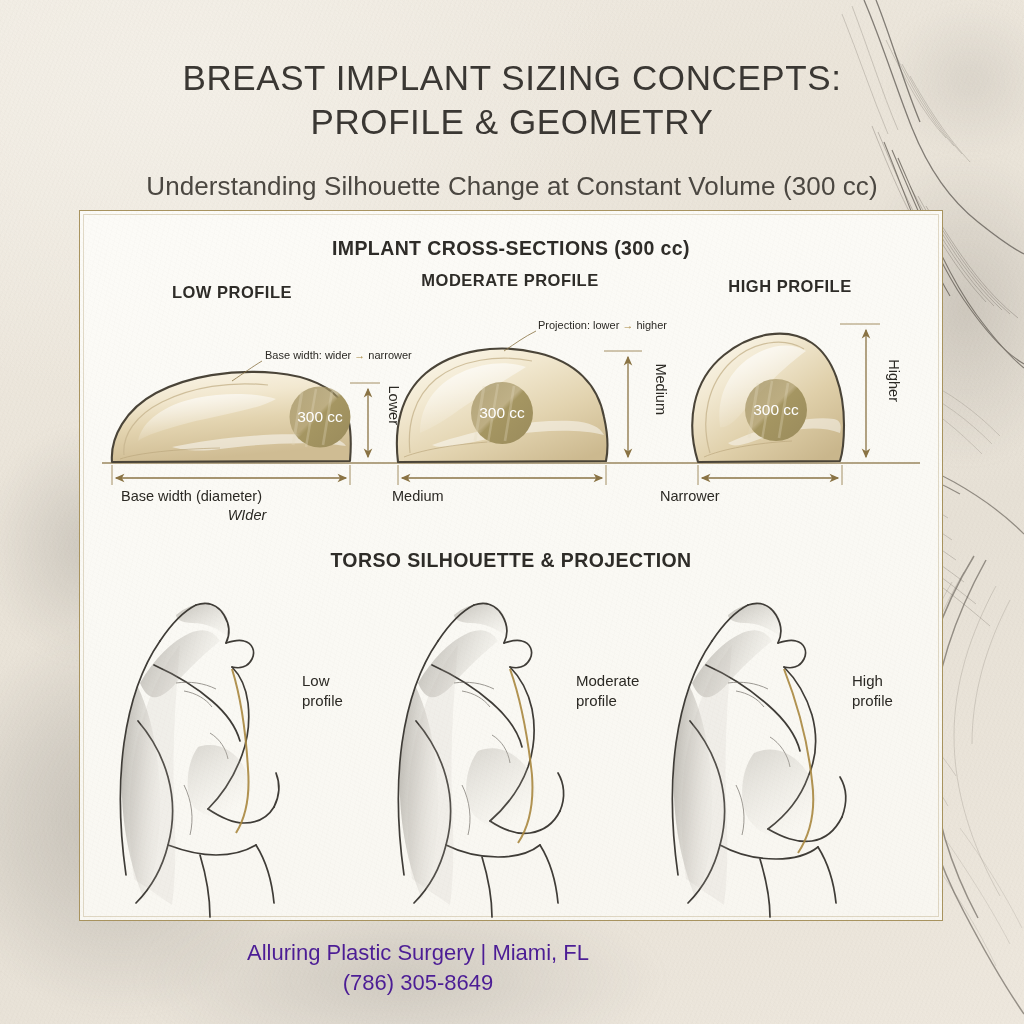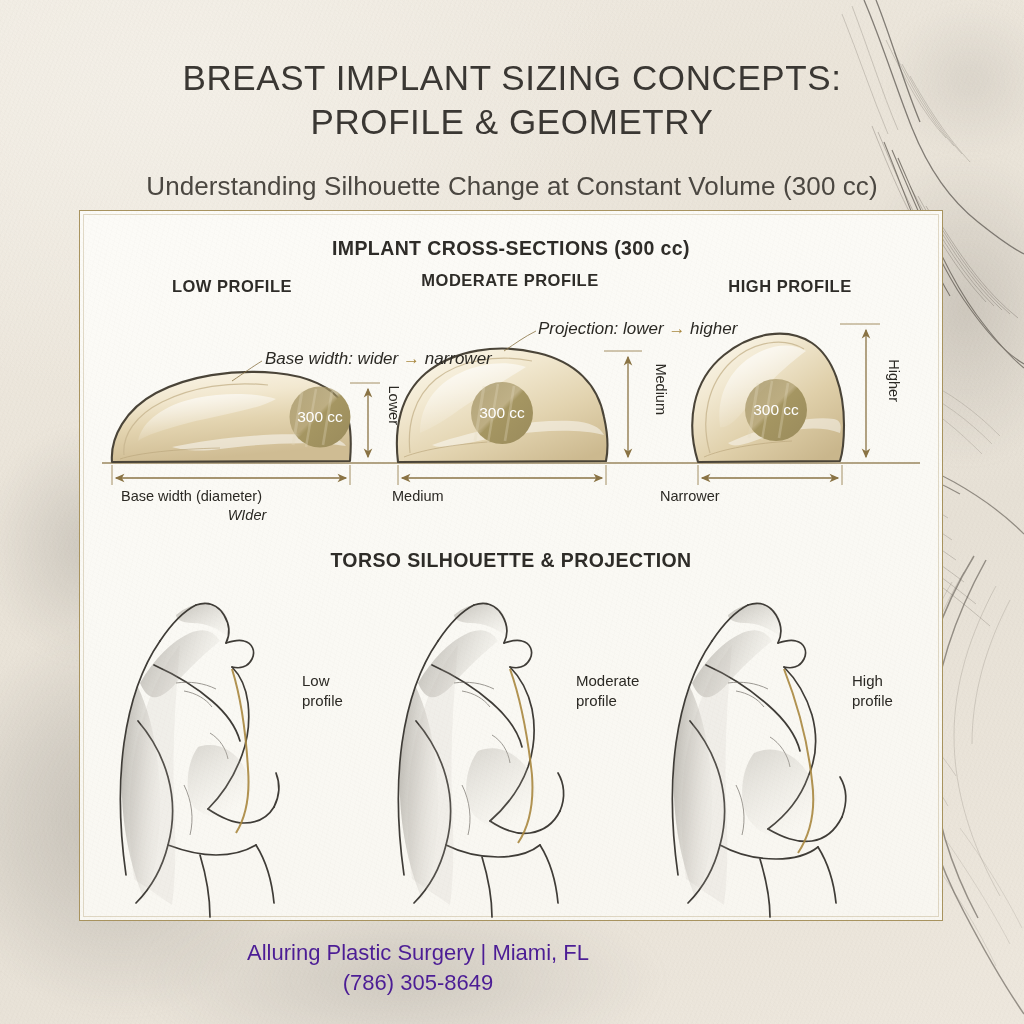--- a/index.html
+++ b/index.html
@@ -95,21 +95,21 @@
 
   .profile-head{
     position:absolute;font-size:16.5px;font-weight:700;color:#2E2C28;letter-spacing:.5px;
     text-align:center;
   }
 
   .xs-stage{position:absolute;left:0;top:58px;width:864px;height:280px;}
   .torso-stage{position:absolute;left:0;top:368px;width:864px;height:340px;}
 
   .anno{
-    position:absolute;font-size:17px;color:#2B2924;white-space:nowrap;font-style:italic;
+    position:absolute;font-size:11px;color:#2B2924;white-space:nowrap;
   }
   .anno .gold{color:#A8873F;}
   .dim-label{
     position:absolute;font-size:14.5px;color:#2B2924;white-space:nowrap;text-align:left;
   }
   .dim-sub{
     position:absolute;font-size:14.5px;color:#2B2924;white-space:nowrap;
     font-style:italic;text-align:center;
   }
   .vlabel{
@@ -214,21 +214,21 @@
     </div>
     <div class="subtitle">Understanding Silhouette Change at Constant Volume (300 cc)</div>
   </div>
 
   <div class="panel">
     <div class="panel-tex"></div>
     <div class="panel-inner-line"></div>
 
     <div class="section-head" id="xs-head">IMPLANT CROSS-SECTIONS (300 cc)</div>
 
-    <div class="profile-head" style="left:42px;  top:66px; width:220px;">LOW PROFILE</div>
+    <div class="profile-head" style="left:42px;  top:72px; width:220px;">LOW PROFILE</div>
     <div class="profile-head" style="left:320px; top:60px; width:220px;">MODERATE PROFILE</div>
     <div class="profile-head" style="left:600px; top:66px; width:220px;">HIGH PROFILE</div>
 
     <div class="xs-stage">
 
       <svg width="864" height="280" viewBox="0 0 864 280">
         <defs>
           <linearGradient id="impFillA" x1="0" y1="0" x2=".25" y2="1">
             <stop offset="0" stop-color="#FBF6E9"></stop>
             <stop offset=".34" stop-color="#F2E8D0"></stop>

